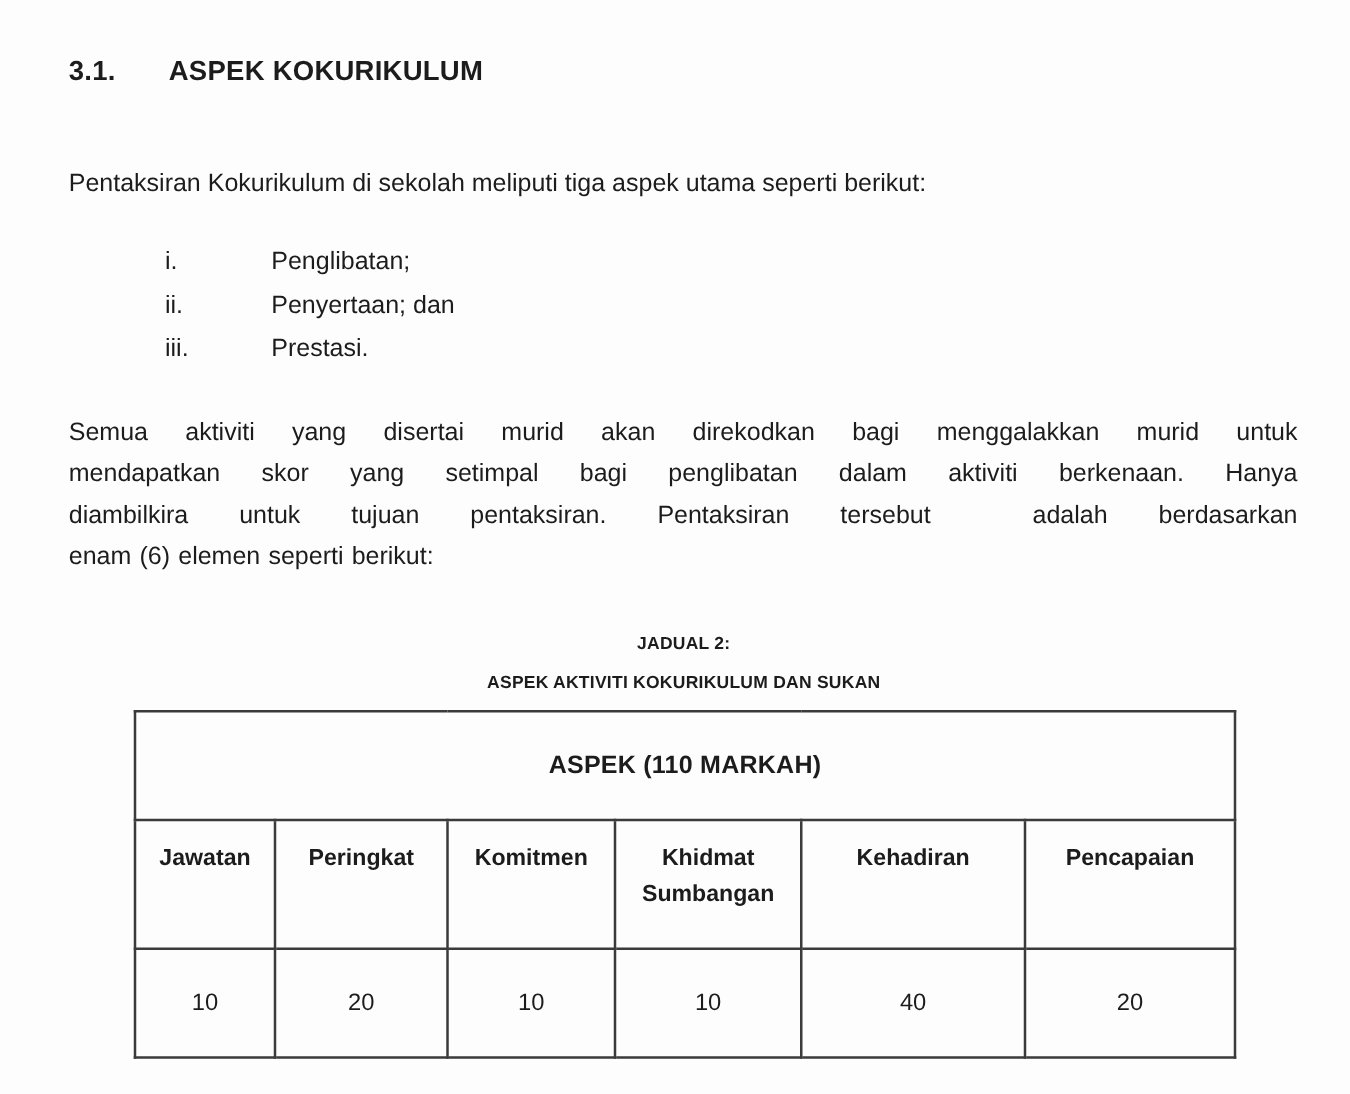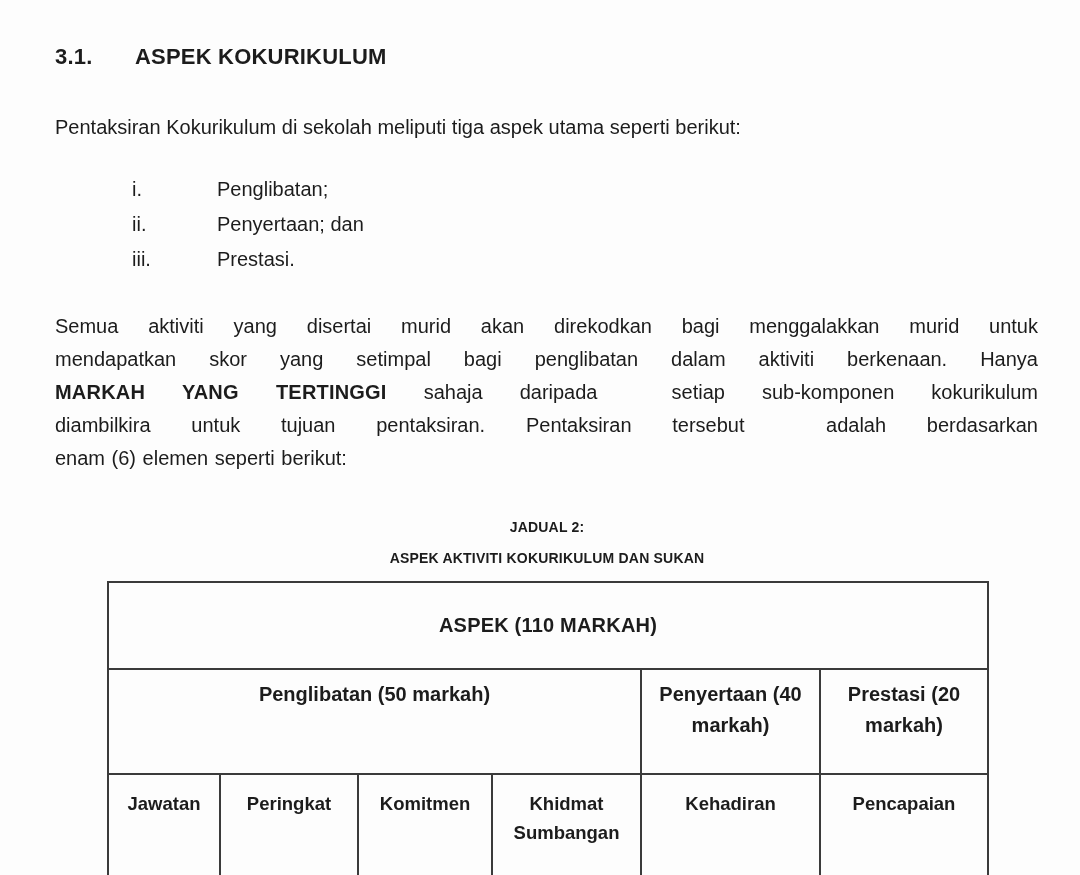--- a/index.html
+++ b/index.html
@@ -26,21 +26,21 @@
     display: flex;
     font-size: 22px;
     font-weight: bold;
     line-height: 26px;
     letter-spacing: 0.2px;
   }
   .heading-number { width: 80px; flex: 0 0 80px; }
 
   
   .intro {
-    margin-top: 44px;
+    margin-top: 64px;
     font-size: 20px;
     line-height: 27px;
   }
 
   
   .roman-list {
     margin-top: 31px;
     margin-left: 77px;
     font-size: 20px;
   }
@@ -147,21 +147,20 @@
     </div>
     <div class="roman-item">
       <span class="roman-numeral">iii.</span>
       <span class="roman-text">Prestasi.</span>
     </div>
   </div>
 
   <div class="bodyp">
       <div class="jline"><span>Semua aktiviti yang disertai murid akan direkodkan bagi menggalakkan murid untuk</span></div>
       <div class="jline"><span>mendapatkan skor yang setimpal bagi penglibatan dalam aktiviti berkenaan. Hanya</span></div>
-      <div class="jline"><b>MARKAH YANG TERTINGGI</b><span> sahaja daripada  setiap sub-komponen kokurikulum</span></div>
       <div class="jline"><span>diambilkira untuk tujuan pentaksiran. Pentaksiran tersebut  adalah berdasarkan</span></div>
       <div class="jline last"><span>enam (6) elemen seperti berikut:</span></div>
     </div>
 
   <div class="table-caption">
     <div>JADUAL 2:</div>
     <div>ASPEK AKTIVITI KOKURIKULUM DAN SUKAN</div>
   </div>
 
   <table class="marks">
@@ -169,25 +168,20 @@
       <col style="width:112px">
         <col style="width:138px">
         <col style="width:134px">
       <col style="width:149px">
         <col style="width:179px">
         <col style="width:168px">
     </colgroup>
     <tbody>
       <tr class="row-aspek">
         <td colspan="6">ASPEK (110 MARKAH)</td>
-      </tr>
-      <tr class="row-groups">
-        <td colspan="4">Penglibatan (50 markah)</td>
-        <td>Penyertaan (40 markah)</td>
-        <td>Prestasi (20 markah)</td>
       </tr>
       <tr class="row-cols">
         <td>Jawatan</td>
         <td>Peringkat</td>
         <td>Komitmen</td>
         <td>Khidmat Sumbangan</td>
         <td>Kehadiran</td>
         <td>Pencapaian</td>
       </tr>
       <tr class="row-vals">

